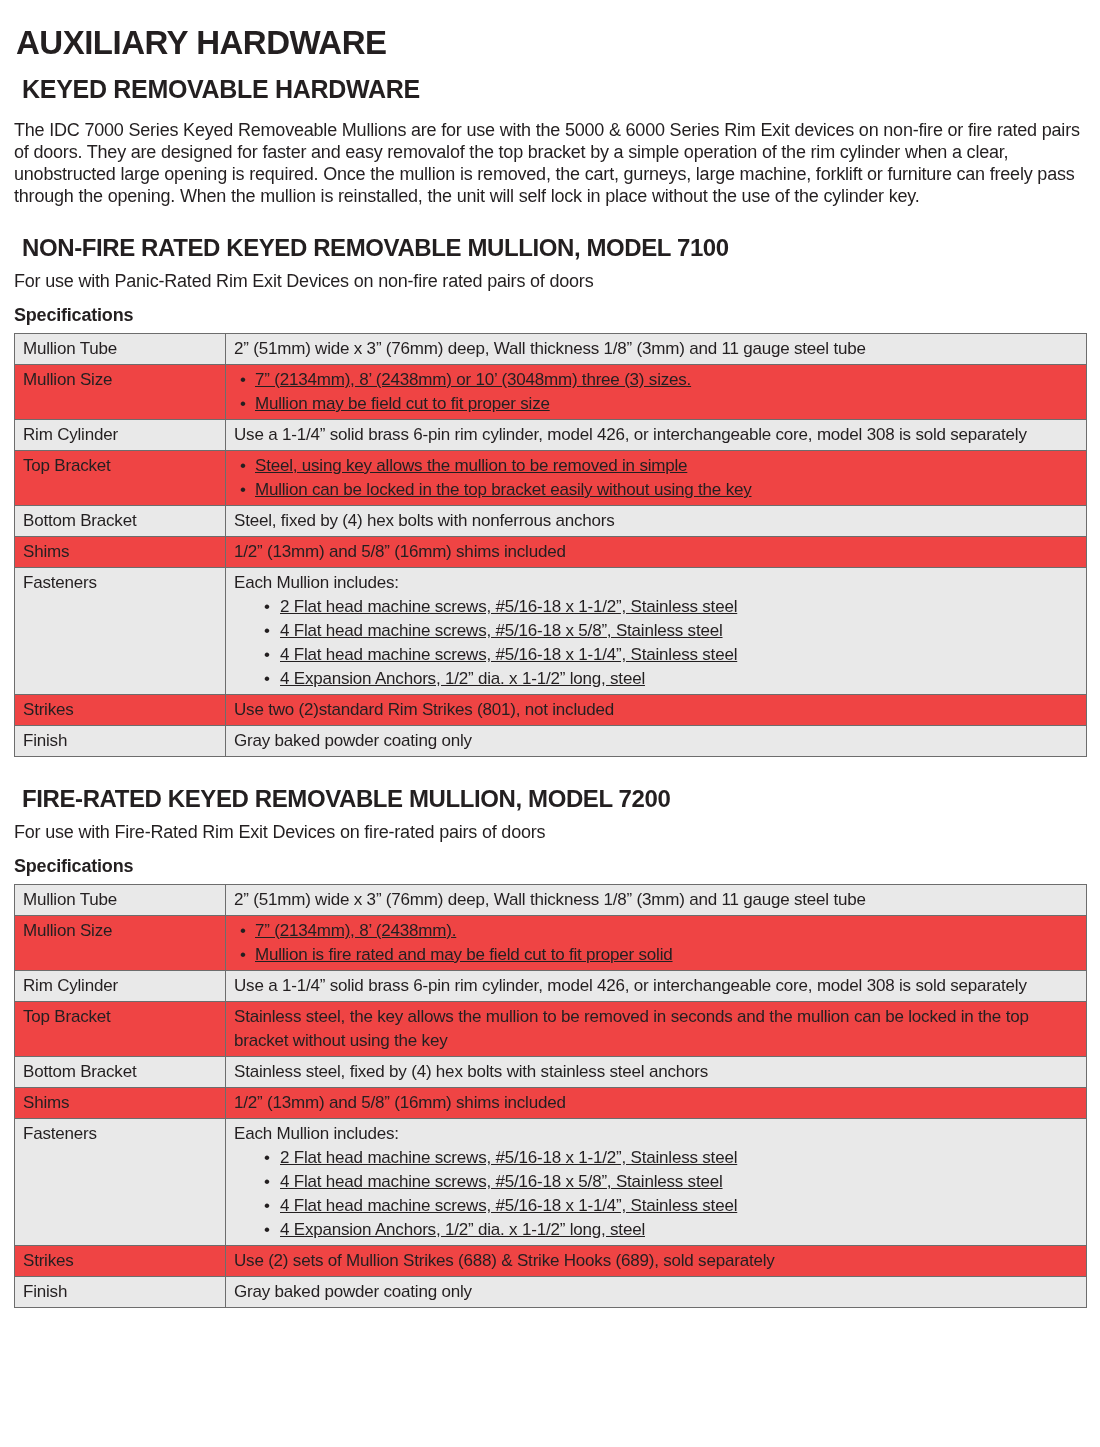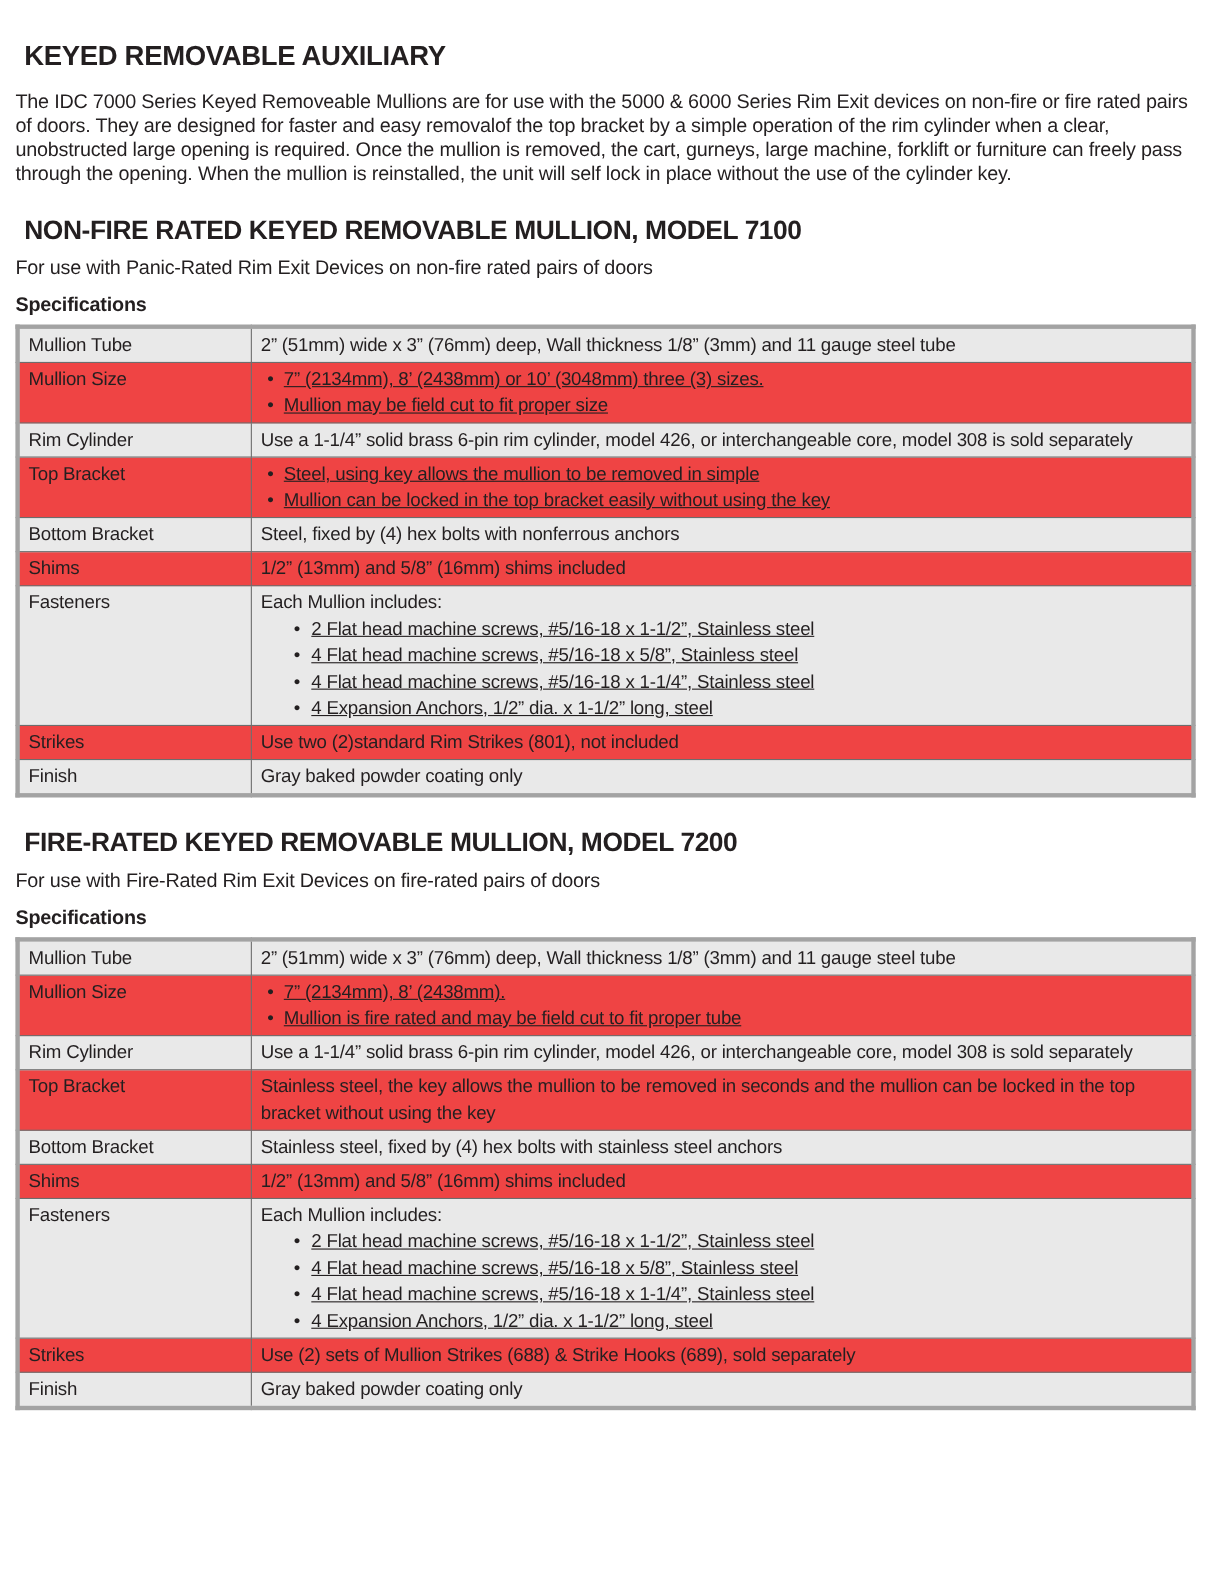--- a/index.html
+++ b/index.html
@@ -62,21 +62,21 @@
     margin: 12px 0 0 0;
     font-size: 18px;
     line-height: 22px;
     font-weight: bold;
     letter-spacing: -0.2px;
   }
   table.spec {
     margin-top: 7px;
     width: 1073px;
     border-collapse: collapse;
-    border: 4px solid #a3a3a3;
+    border: 1px solid #a3a3a3;
     font-size: 17px;
     letter-spacing: -0.2px;
     table-layout: fixed;
   }
   table.spec td {
     border: 1px solid #6d6d6d;
     vertical-align: top;
     padding: 3px 8px;
     line-height: 24px;
     background: #ef4444;
@@ -102,21 +102,22 @@
   }
   .bul.sub::before {
     left: 30px;
   }
 </style>
 </head>
 <body>
 
 <div class="page">
 
-  <h2 class="subtitle">KEYED REMOVABLE AUXILIARY</h2>
+  <h1 class="title">AUXILIARY HARDWARE</h1>
+  <h2 class="subtitle">KEYED REMOVABLE HARDWARE</h2>
 
   <p class="intro">The IDC 7000 Series Keyed Removeable Mullions are for use with the 5000 &amp; 6000 Series Rim Exit devices on non-fire or fire rated pairs of doors. They are designed for faster and easy removalof the top bracket by a simple operation of the rim cylinder when a clear, unobstructed large opening is required. Once the mullion is removed, the cart, gurneys, large machine, forklift or furniture can freely pass through the opening. When the mullion is reinstalled, the unit will self lock in place without the use of the cylinder key.</p>
 
   <section>
     <h3 class="sec-head">NON-FIRE RATED KEYED REMOVABLE MULLION, MODEL 7100</h3>
     <p class="sec-sub">For use with Panic-Rated Rim Exit Devices on non-fire rated pairs of doors</p>
     <p class="spec-label">Specifications</p>
 
     <table class="spec">
       <tbody>
@@ -180,21 +181,21 @@
     <table class="spec">
       <tbody>
         <tr>
           <td class="lbl">Mullion Tube</td>
           <td class="val">2” (51mm) wide x 3” (76mm) deep, Wall thickness 1/8” (3mm) and 11 gauge steel tube</td>
         </tr>
         <tr>
           <td class="lbl">Mullion Size</td>
           <td class="val">
             <div class="bul">7” (2134mm), 8’ (2438mm).</div>
-            <div class="bul">Mullion is fire rated and may be field cut to fit proper tube</div>
+            <div class="bul">Mullion is fire rated and may be field cut to fit proper solid</div>
           </td>
         </tr>
         <tr>
           <td class="lbl">Rim Cylinder</td>
           <td class="val">Use a 1-1/4” solid brass 6-pin rim cylinder, model 426, or interchangeable core, model 308 is sold separately</td>
         </tr>
         <tr>
           <td class="lbl">Top Bracket</td>
           <td class="val">Stainless steel, the key allows the mullion to be removed in seconds and the mullion can be locked in the top bracket without using the key</td>
         </tr>

